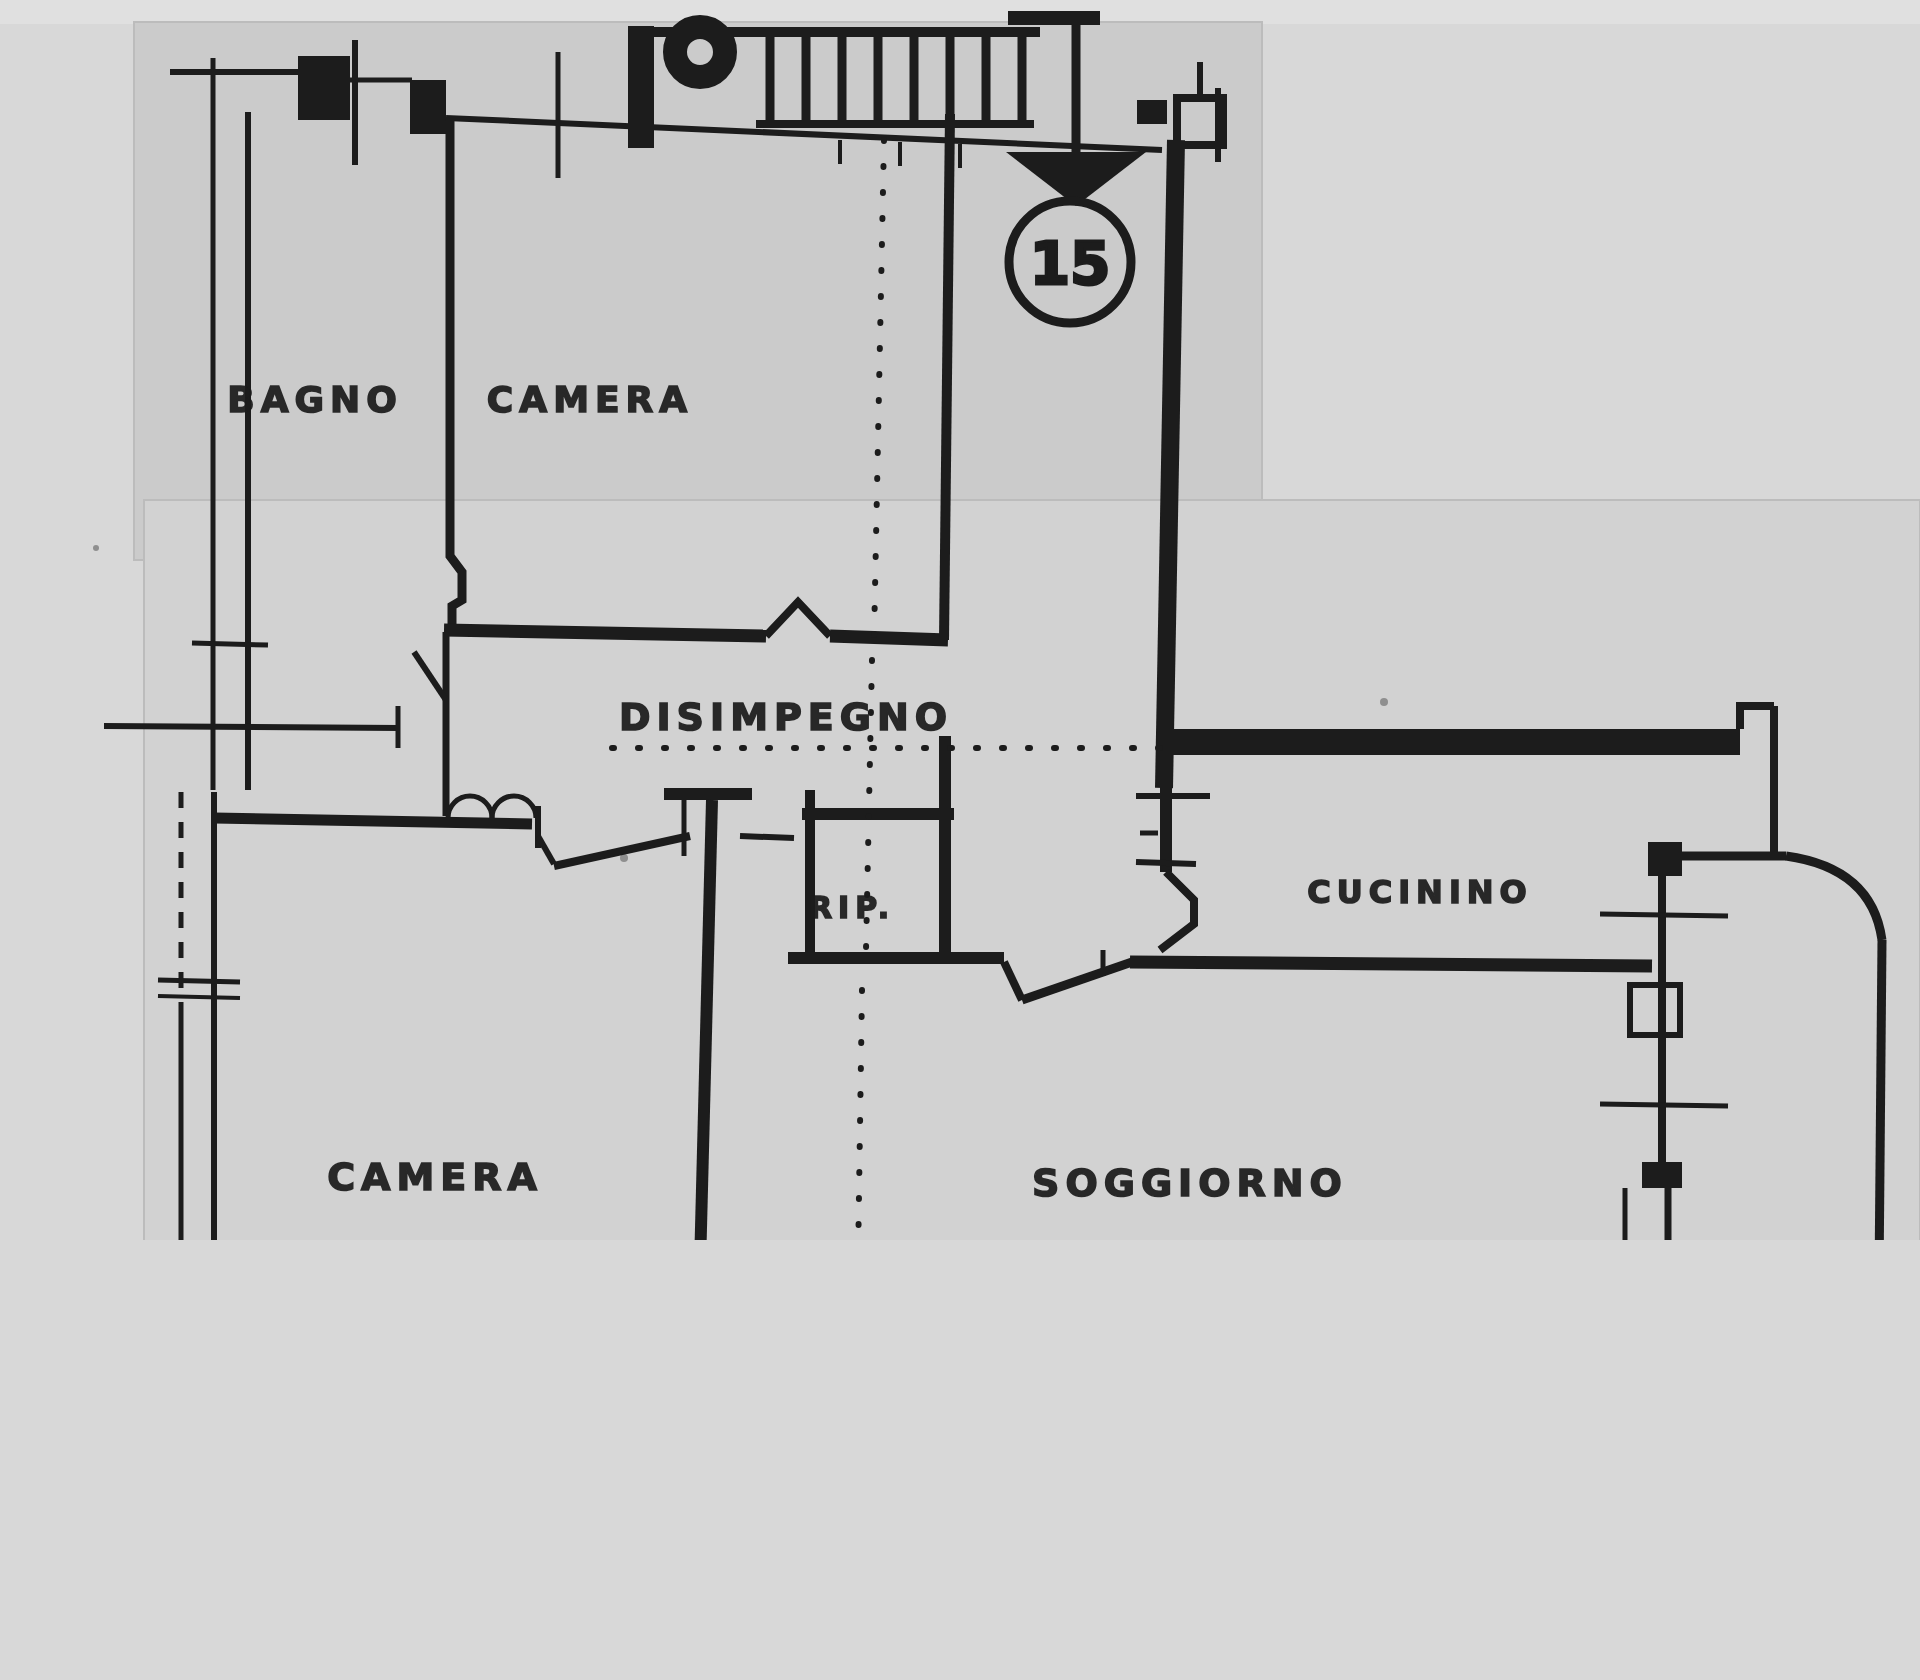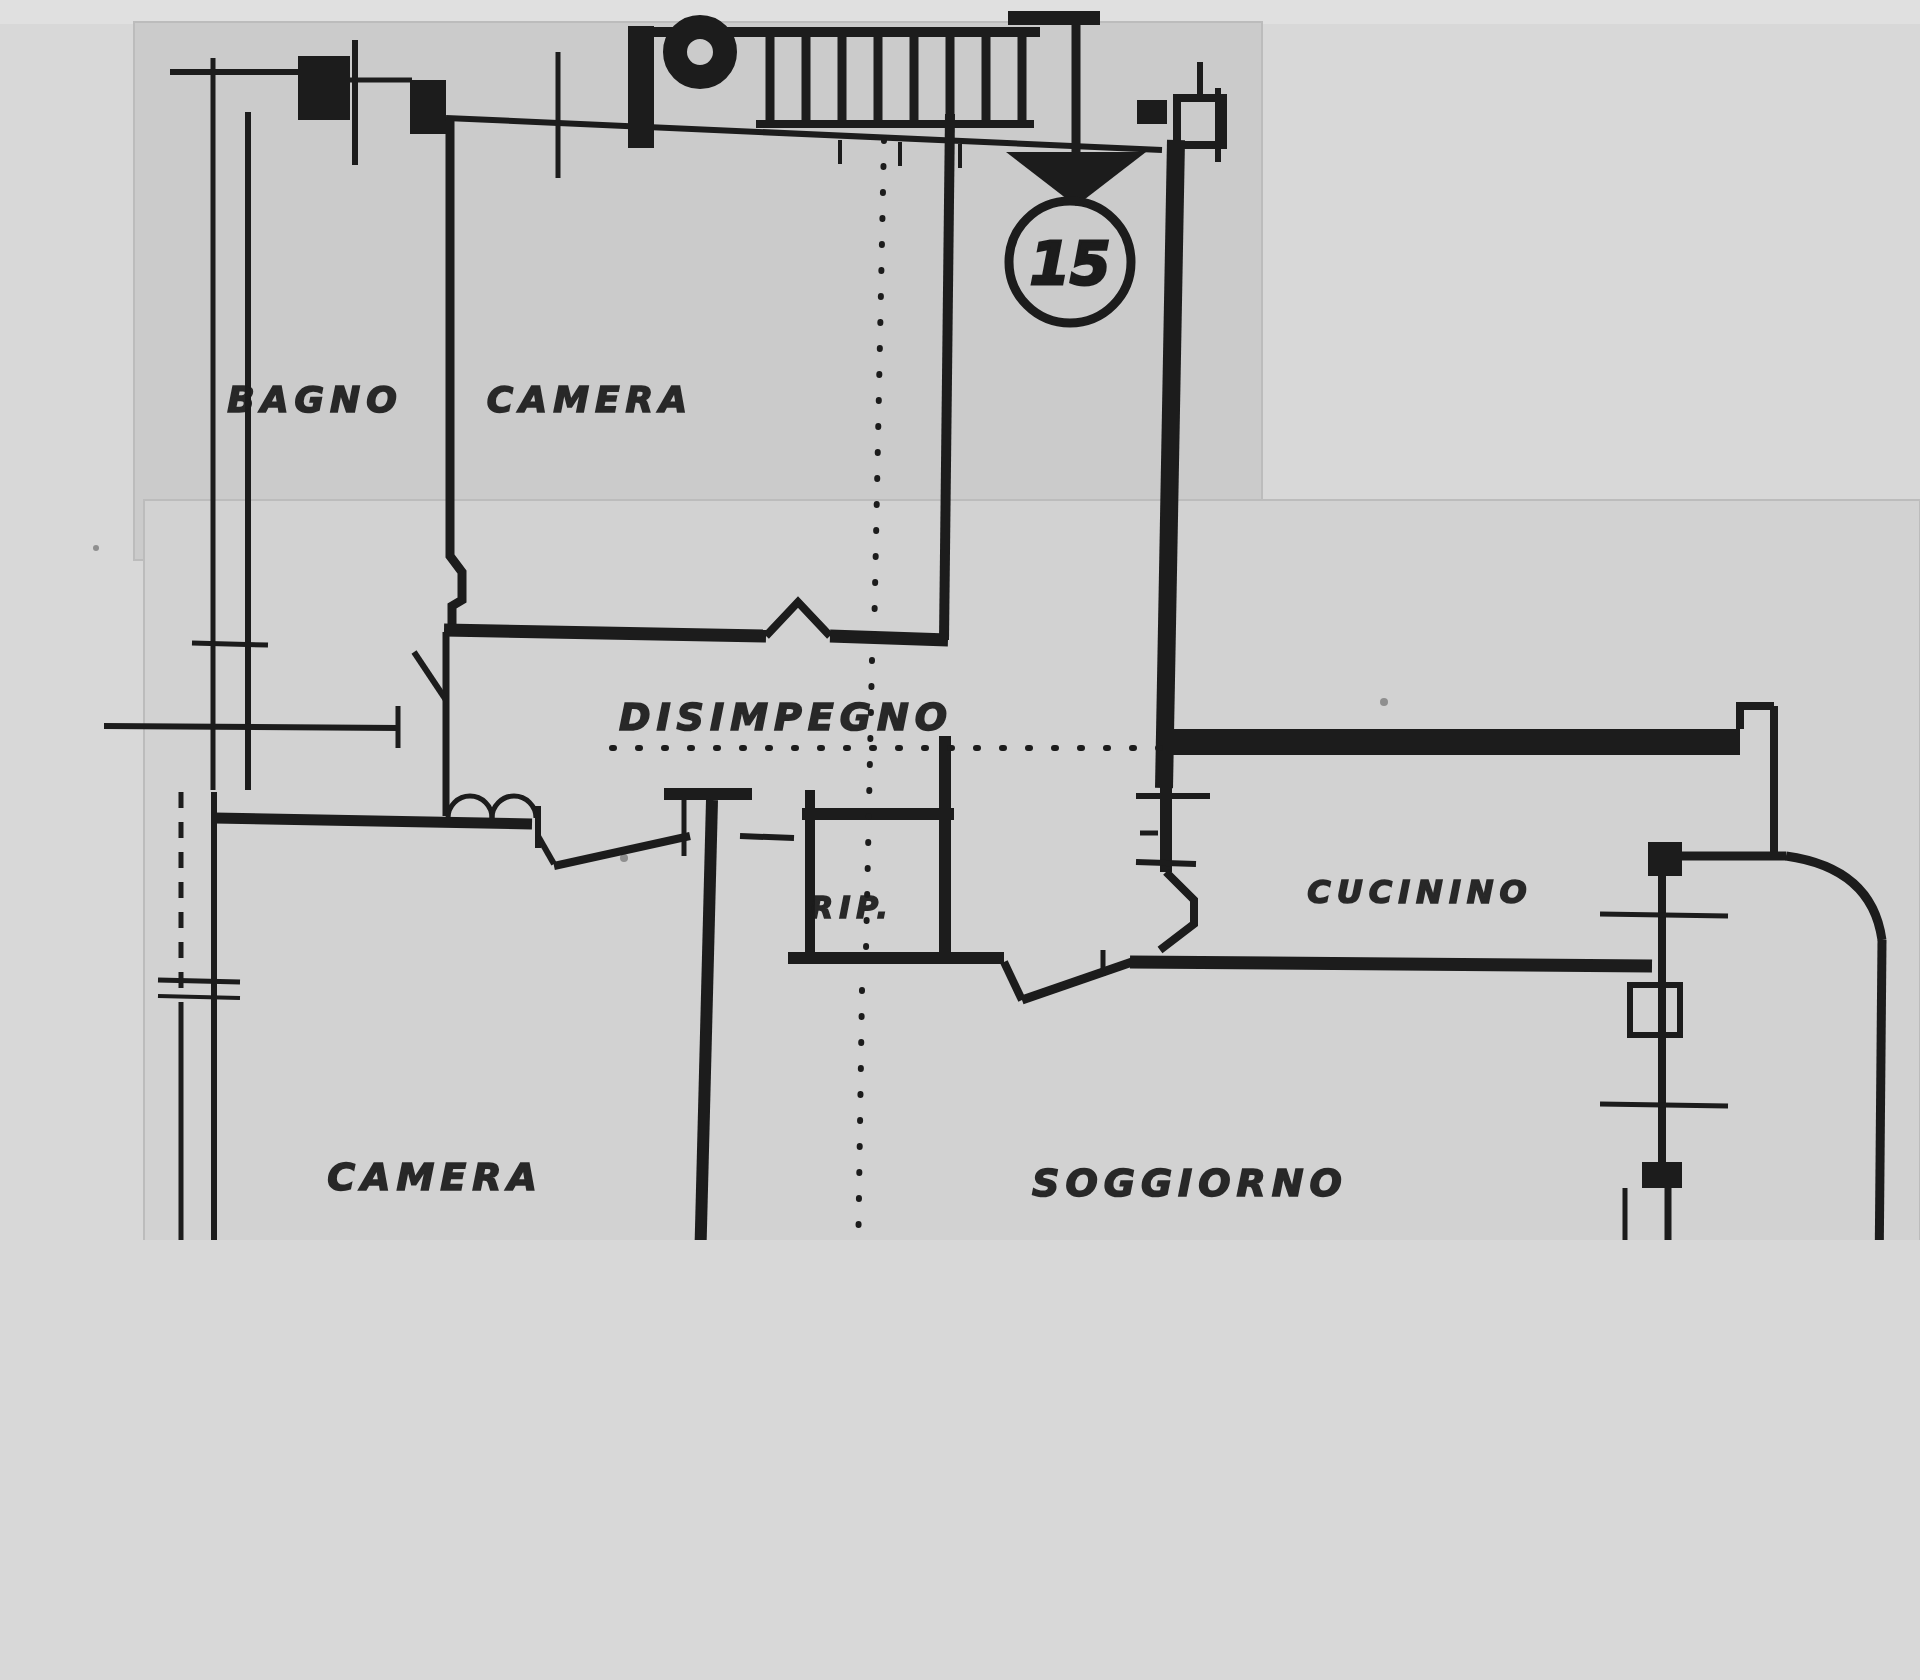--- a/index.html
+++ b/index.html
@@ -1,20 +1,20 @@
 <!DOCTYPE html>
 <html style="--paper: #d8d8d8; --sheet-upper: #cbcbcb; --sheet-lower: #d2d2d2; --ink: #1c1c1c; --seam: #bcbcbc;"><head>
 <meta charset="utf-8">
 <style>
   :root{
     --paper:#d8d8d8; --sheet-upper:#cbcbcb; --sheet-lower:#d2d2d2;
     --ink:#1c1c1c; --seam:#bcbcbc;
   }
   html,body{margin:0;padding:0;background:var(--paper);}
-  .stage{width:1920px;height:1240px;position:relative;overflow:hidden;font-style:italic;}
+  .stage{width:1920px;height:1240px;position:relative;overflow:hidden;}
   svg{display:block;}
   .ink{stroke:var(--ink);fill:none;}
   .ink-fill{fill:var(--ink);stroke:none;}
   .dots{stroke:var(--ink);fill:none;stroke-linecap:round;}
   .paper-sheet{stroke:var(--seam);stroke-width:2;}
   .room-label{
     font-family:"DejaVu Sans","Liberation Sans",sans-serif;
     font-weight:800;
     fill:var(--ink);
     stroke:var(--ink);

